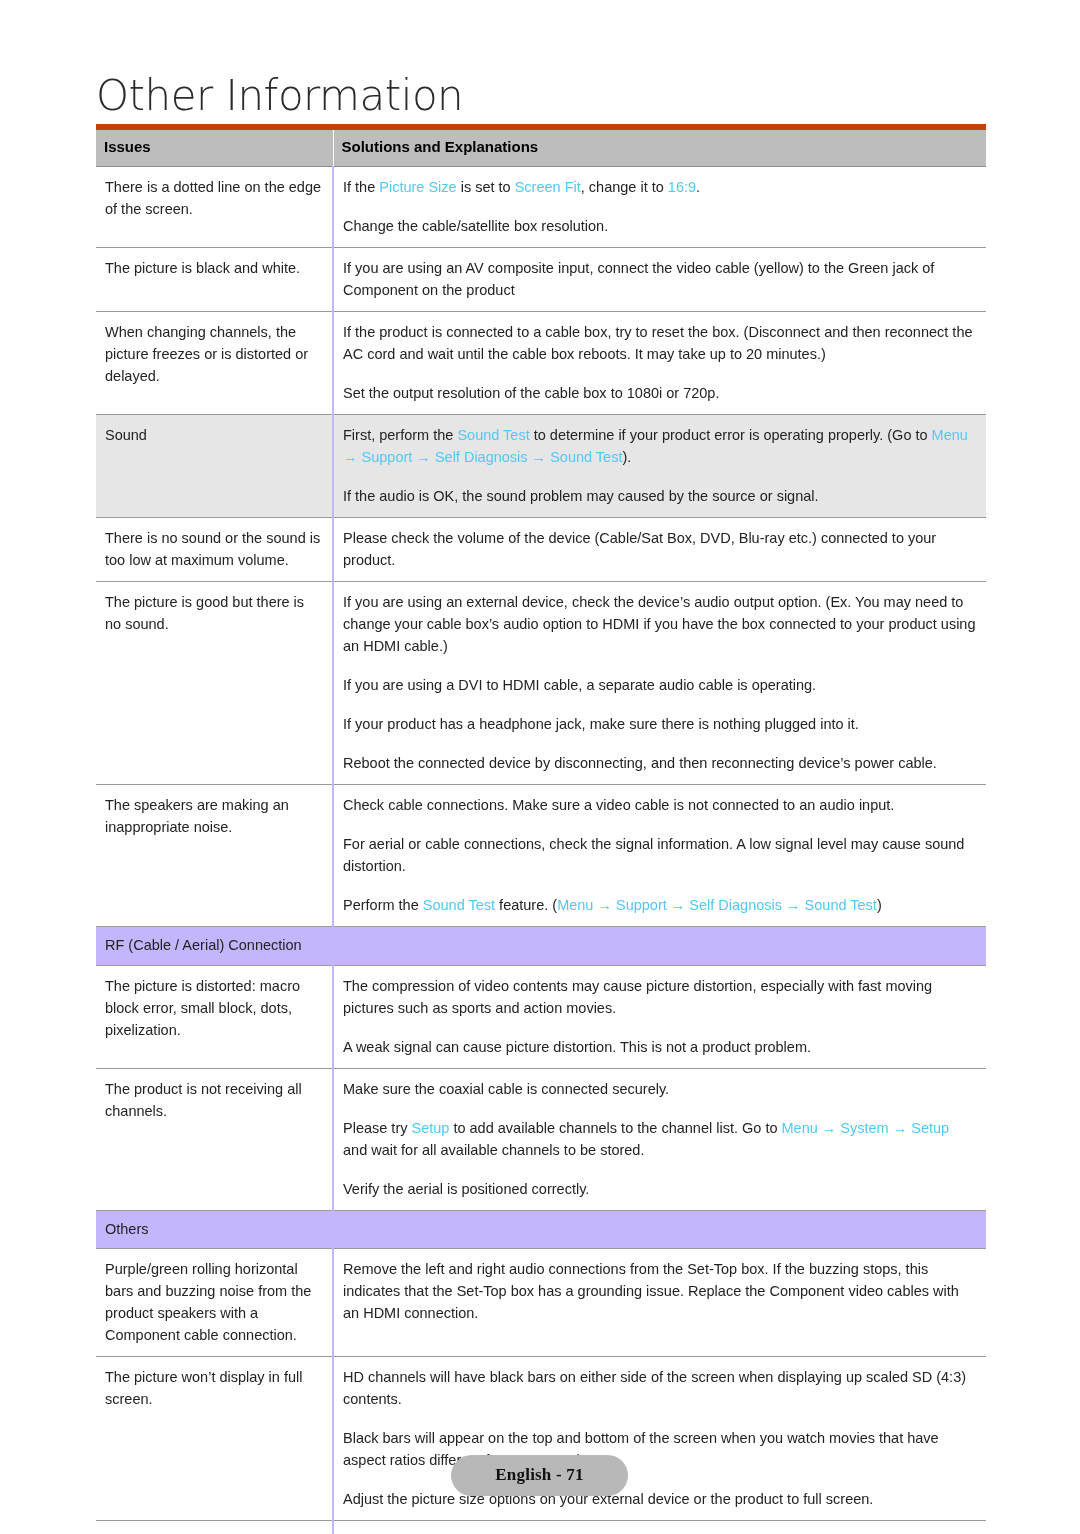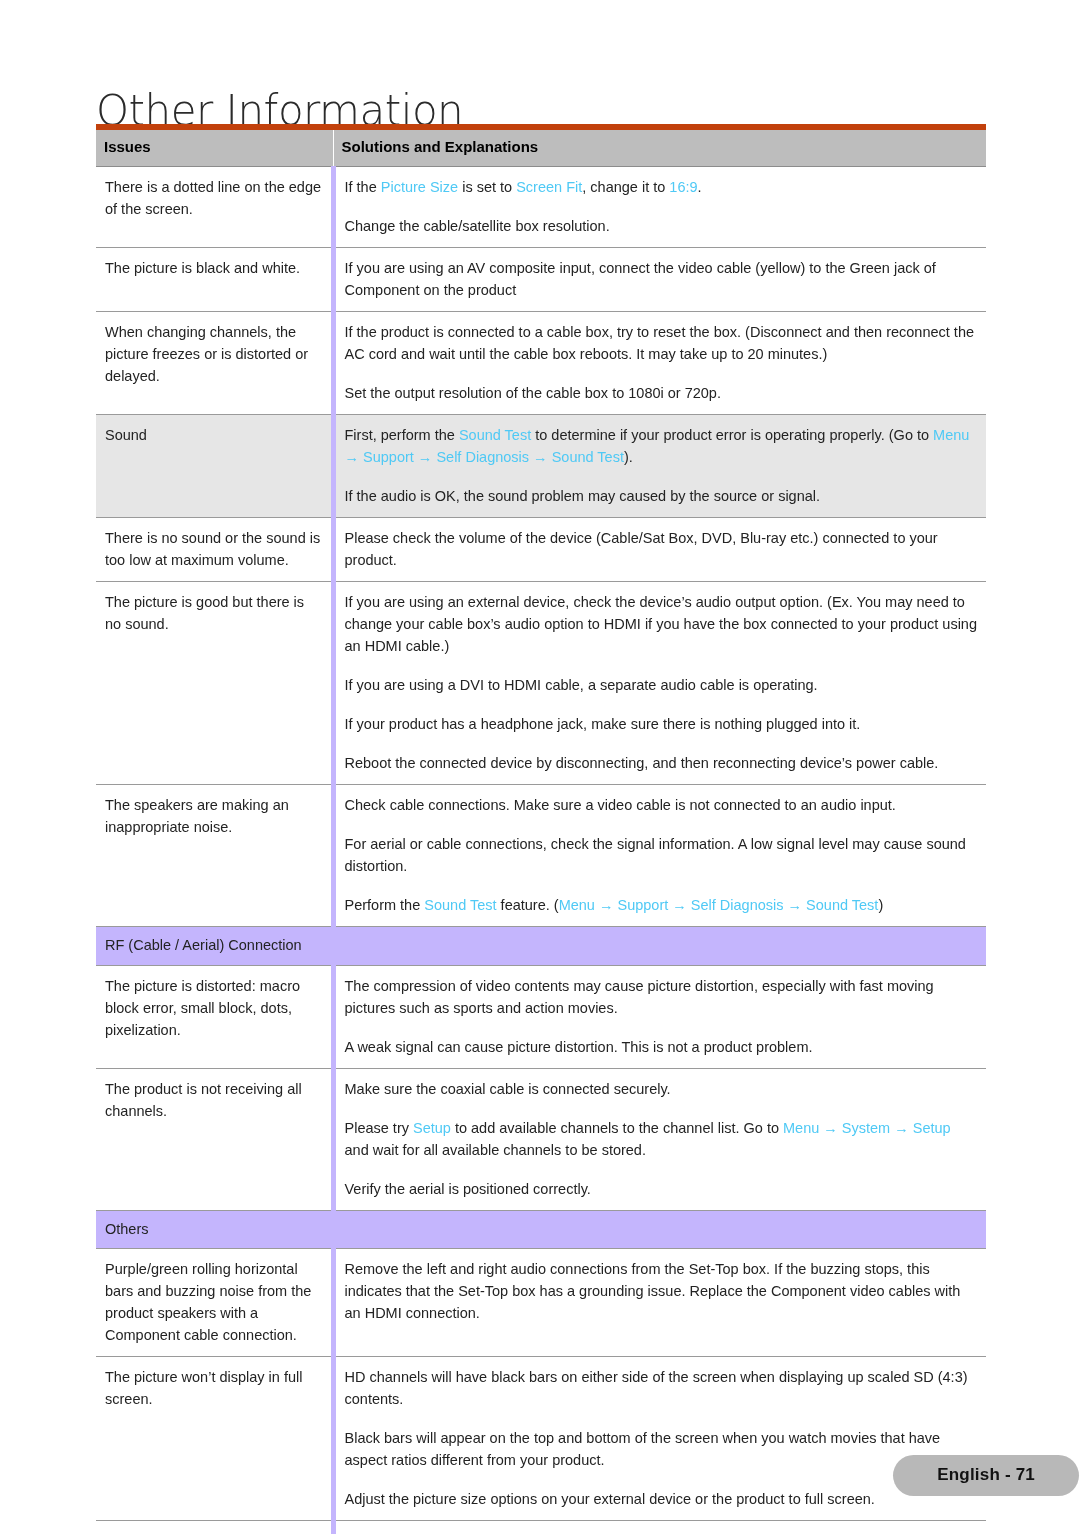--- a/index.html
+++ b/index.html
@@ -18,21 +18,21 @@
   .page {
     width: 1080px;
     height: 1534px;
     box-sizing: border-box;
     padding: 0;
     position: relative;
   }
   .page-title {
     position: absolute;
     left: 96px;
-    top: 60px;
+    top: 45px;
     font-size: 42px;
     font-weight: 300;
     letter-spacing: -0.5px;
     color: #2b2b2b;
     font-family: "DejaVu Sans", sans-serif;
     line-height: 1.1;
   }
   .tbl-wrap {
     position: absolute;
     left: 96px;
@@ -62,21 +62,21 @@
   }
   table.tsg th.th-issue { border-right: 1px solid #ffffff; }
 
   table.tsg td {
     vertical-align: top;
     padding: 9px 9px 10px 9px;
     border-bottom: 1px solid #9a9a9a;
     color: #232323;
   }
   td.issue-cell {
-    border-right: 5px solid #c4b5fd;
+    border-right: 2px solid #c4b5fd;
   }
   td.sol-cell p {
     margin: 0 0 17px 0;
   }
   td.sol-cell p:last-child { margin-bottom: 0; }
 
   tr.shaded td { background: #e6e6e6; }
   tr.shaded td.issue-cell { background: #e6e6e6; }
 
   tr.section-row td {
@@ -89,21 +89,22 @@
     margin-top: 11px;
   }
 
   .hl { color: #4fc9f5; }
 
   .footer {
     position: absolute;
     left: 0;
     right: 1px;
     top: 1455px;
-    text-align: right;
+    text-align: center;
+    font-family: Liberation Serif, serif;
   }
   .pagepill {
     display: inline-block;
     background: #b8b8b8;
     color: #111111;
     font-weight: bold;
     font-size: 17px;
     padding: 10px 44px 11px 44px;
     border-radius: 22px;
     letter-spacing: 0.2px;

